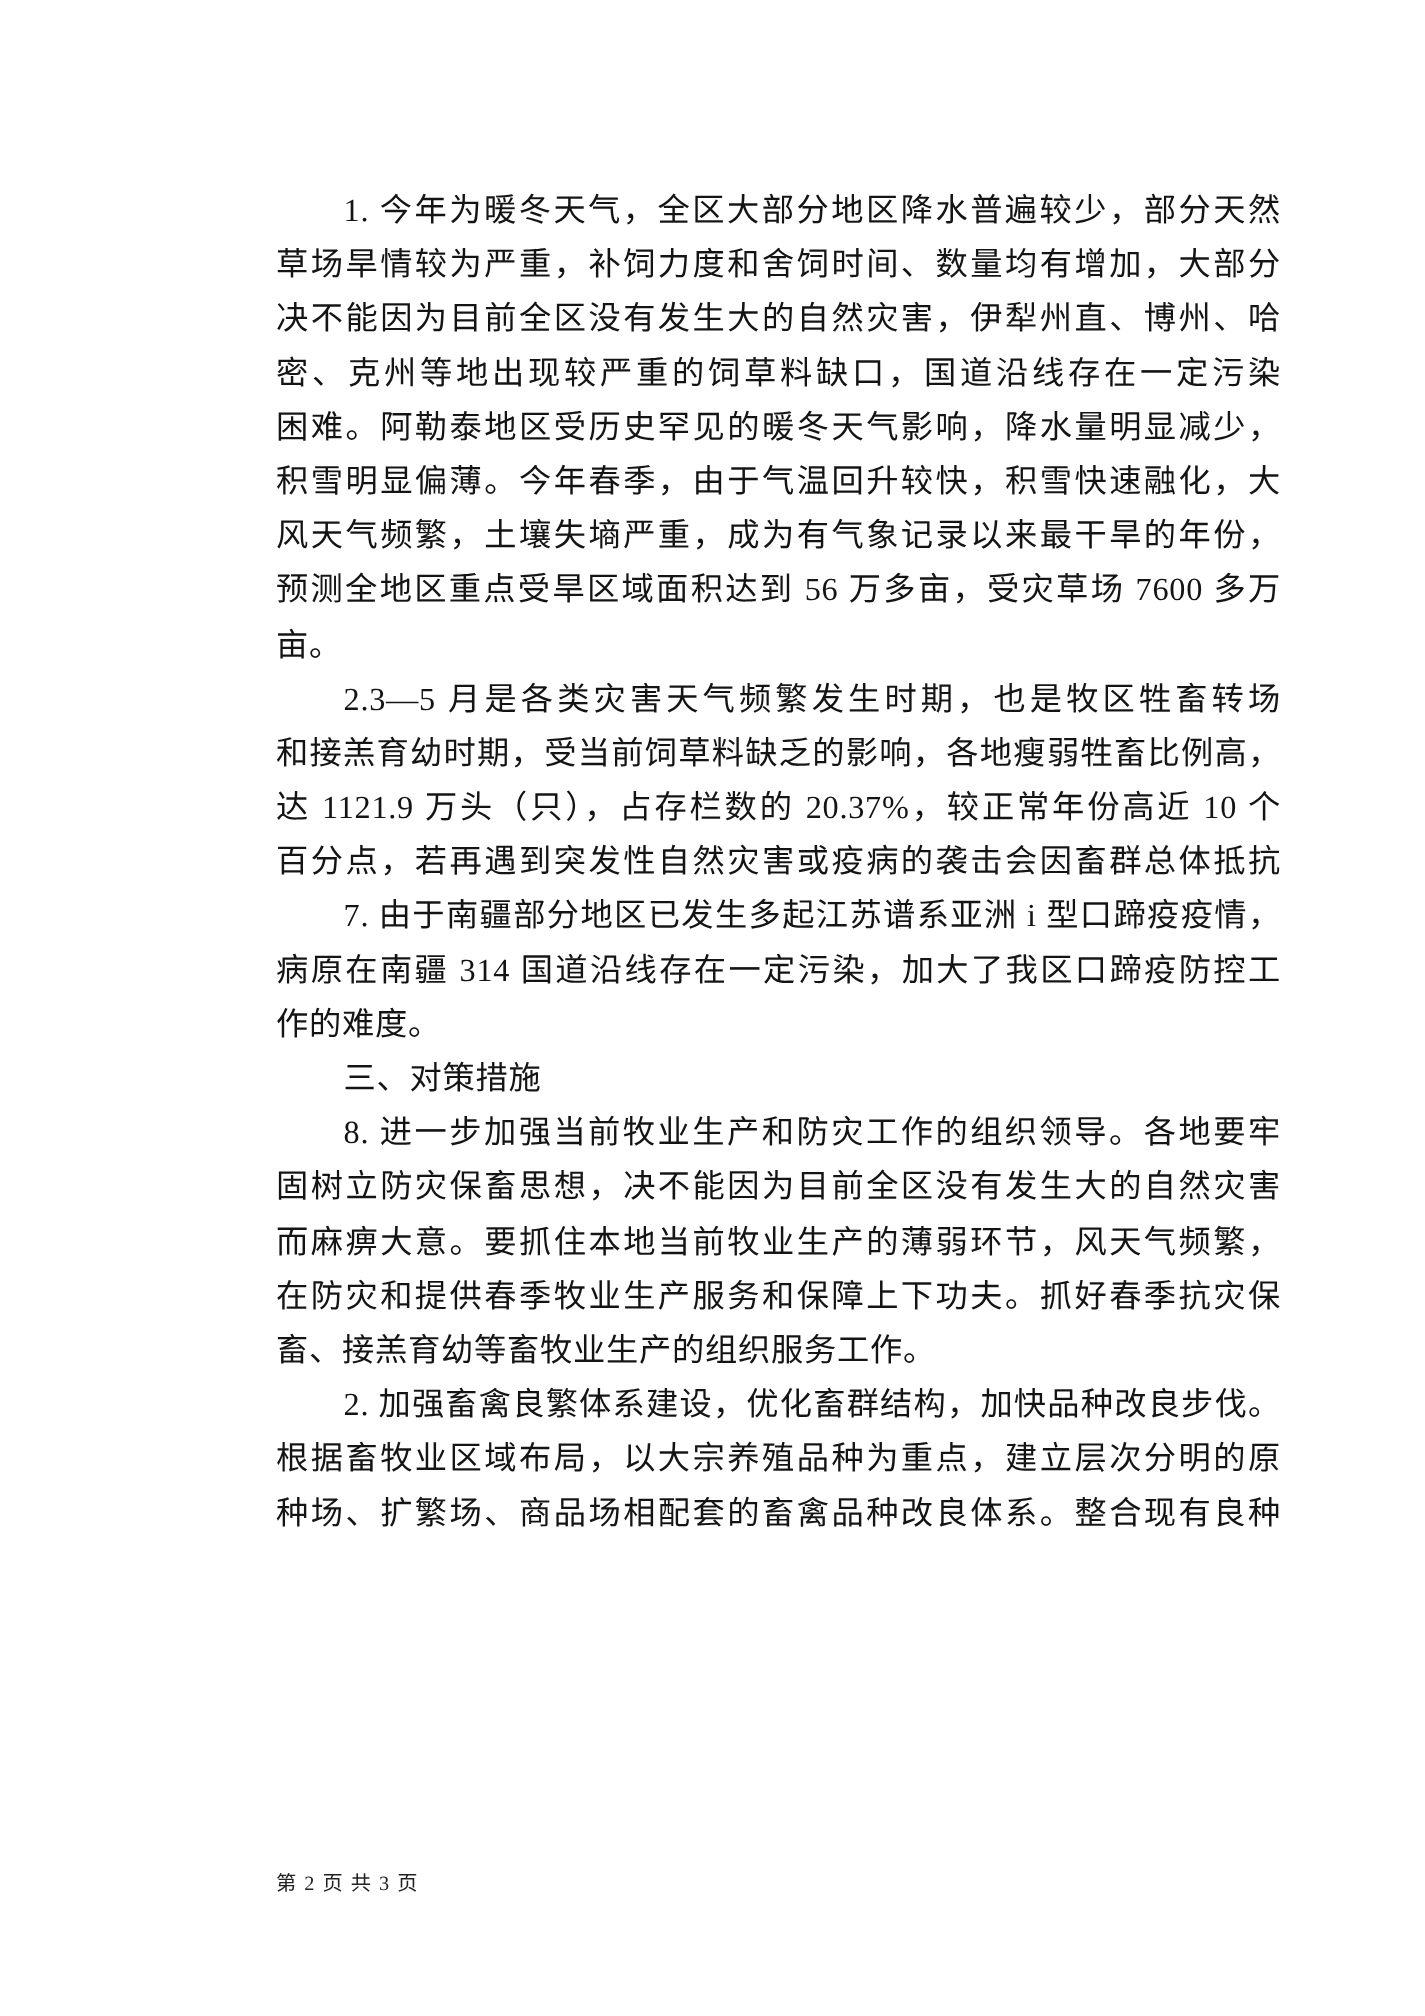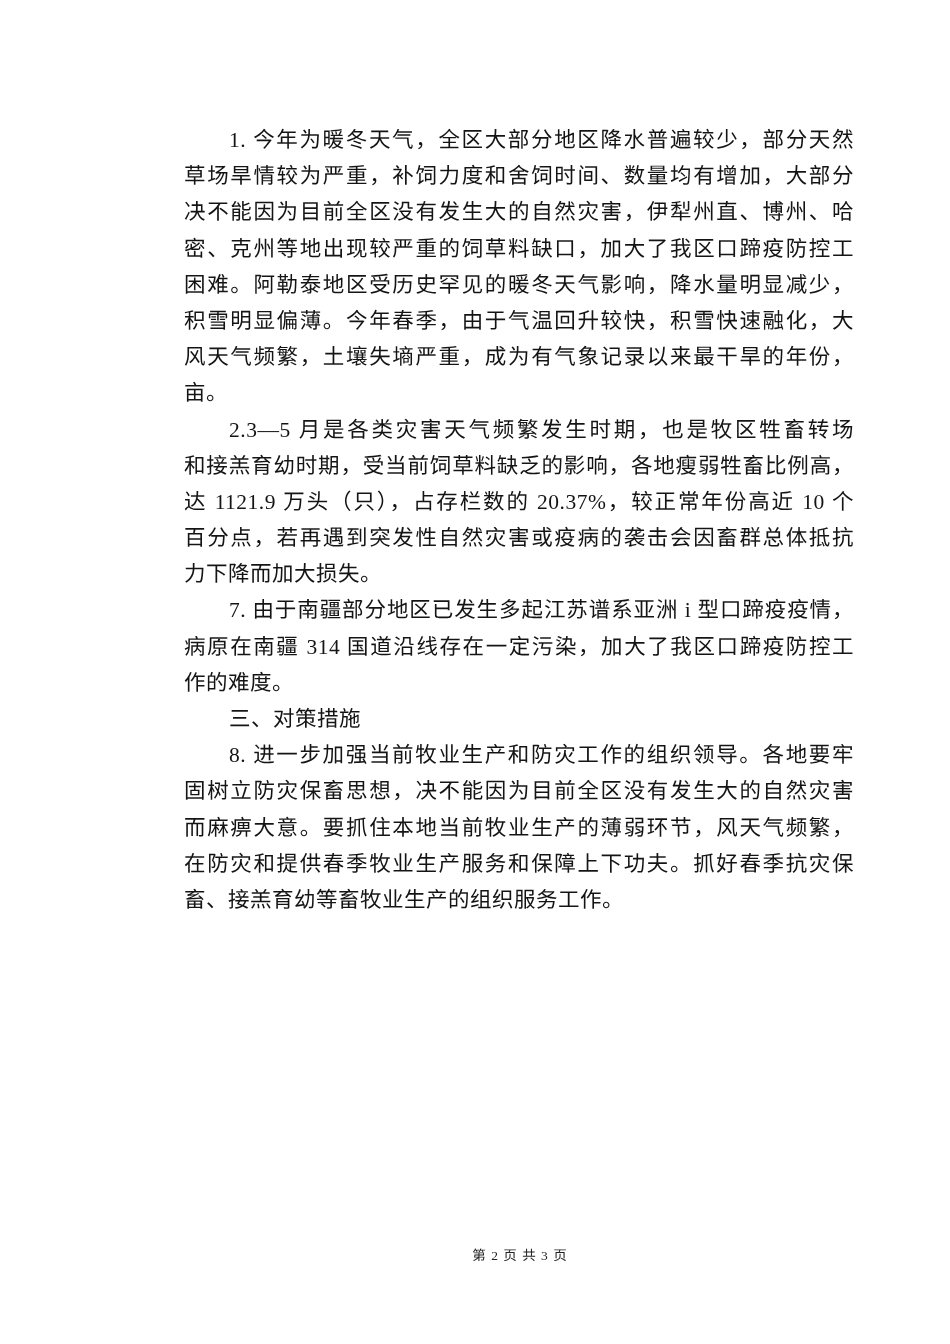--- a/index.html
+++ b/index.html
@@ -42,62 +42,67 @@
     text-indent: 45px;
   }
   .line.plast {
     text-align-last: left;
   }
   .page-footer {
     position: absolute;
     top: 1244px;
     left: 140px;
     width: 672px;
-    text-align: center;
+    text-align: left;
   }
   .page-num {
     font-size: 13.5px;
     letter-spacing: 1px;
     color: #222222;
   }
 </style>
 </head>
 <body>
 
 <div class="page">
   <main class="doc-body">
       <p class="para">
         <span class="line first">1. 今年为暖冬天气，全区大部分地区降水普遍较少，部分天然</span>
         <span class="line">草场旱情较为严重，补饲力度和舍饲时间、数量均有增加，大部分</span>
         <span class="line">决不能因为目前全区没有发生大的自然灾害，伊犁州直、博州、哈</span>
-        <span class="line">密、克州等地出现较严重的饲草料缺口，加大了我区口蹄疫防控工</span>
+        <span class="line">密、克州等地出现较严重的饲草料缺口，国道沿线存在一定污染</span>
         <span class="line">困难。阿勒泰地区受历史罕见的暖冬天气影响，降水量明显减少，</span>
         <span class="line">积雪明显偏薄。今年春季，由于气温回升较快，积雪快速融化，大</span>
         <span class="line">风天气频繁，土壤失墒严重，成为有气象记录以来最干旱的年份，</span>
+        <span class="line">预测全地区重点受旱区域面积达到 56 万多亩，受灾草场 7600 多万</span>
         <span class="line plast">亩。</span>
       </p>
       <p class="para">
         <span class="line first">2.3—5 月是各类灾害天气频繁发生时期，也是牧区牲畜转场</span>
         <span class="line">和接羔育幼时期，受当前饲草料缺乏的影响，各地瘦弱牲畜比例高，</span>
         <span class="line">达 1121.9 万头（只），占存栏数的 20.37%，较正常年份高近 10 个</span>
         <span class="line">百分点，若再遇到突发性自然灾害或疫病的袭击会因畜群总体抵抗</span>
-        <span class="line plast">力下降而加大损失。</span>
       </p>
       <p class="para">
         <span class="line first">7. 由于南疆部分地区已发生多起江苏谱系亚洲 i 型口蹄疫疫情，</span>
         <span class="line">病原在南疆 314 国道沿线存在一定污染，加大了我区口蹄疫防控工</span>
         <span class="line plast">作的难度。</span>
       </p>
       <p class="para">
         <span class="line first plast">三、对策措施</span>
       </p>
       <p class="para">
         <span class="line first">8. 进一步加强当前牧业生产和防灾工作的组织领导。各地要牢</span>
         <span class="line">固树立防灾保畜思想，决不能因为目前全区没有发生大的自然灾害</span>
         <span class="line">而麻痹大意。要抓住本地当前牧业生产的薄弱环节，风天气频繁，</span>
         <span class="line">在防灾和提供春季牧业生产服务和保障上下功夫。抓好春季抗灾保</span>
         <span class="line plast">畜、接羔育幼等畜牧业生产的组织服务工作。</span>
       </p>
+      <p class="para">
+        <span class="line first">2. 加强畜禽良繁体系建设，优化畜群结构，加快品种改良步伐。</span>
+        <span class="line">根据畜牧业区域布局，以大宗养殖品种为重点，建立层次分明的原</span>
+        <span class="line">种场、扩繁场、商品场相配套的畜禽品种改良体系。整合现有良种</span>
+      </p>
     </main>
   <footer class="page-footer">
     <span class="page-num">第 2 页 共 3 页</span>
   </footer>
 </div>
 
 </body></html>

